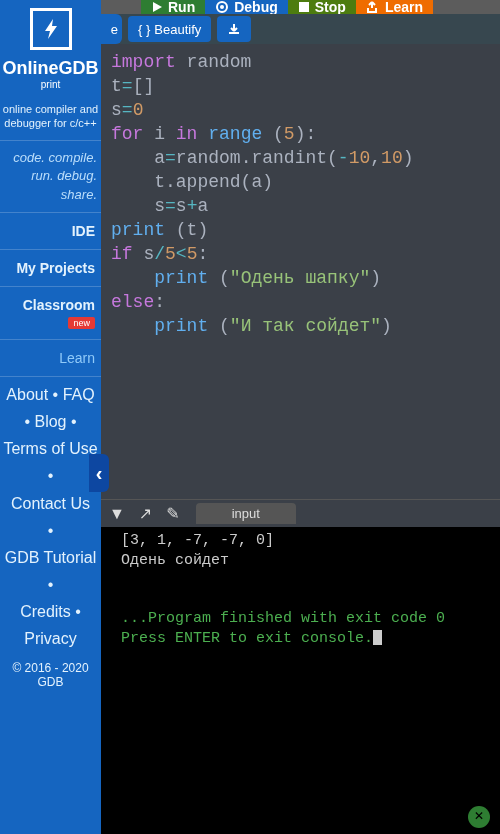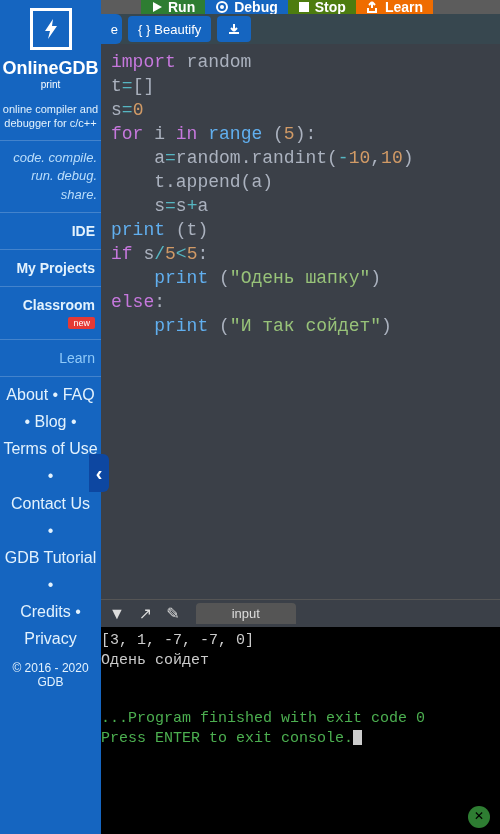--- a/index.html
+++ b/index.html
@@ -34,21 +34,21 @@
 .editor .line { white-space: pre; }
 .kw { color: #c678dd; }
 .fn { color: #61afef; }
 .num { color: #d19a66; }
 .str { color: #98c379; }
 .op { color: #56b6c2; }
 .df { color: #abb2bf; }
 .console-tabs { display: flex; background: #3b4048; height: 28px; border-top: 1px solid #555; align-items: center; }
 .ctab-icons { display: flex; align-items: center; gap: 14px; padding: 0 8px; color: #ddd; font-size: 16px; }
 .ctab-input { background: #555; color: #ddd; padding: 3px 36px; font-size: 13px; margin-left: 8px; border-radius: 4px 4px 0 0; }
-.console { height: 207px; background: #000; color: #ddd; font-family: 'Courier New', monospace; font-size: 15px; padding: 4px 0; line-height: 1.3; position: relative; }
+.console { height: 307px; background: #000; color: #ddd; font-family: 'Courier New', monospace; font-size: 15px; padding: 4px 20px; line-height: 1.3; position: relative; }
 .console .out1 { color: #ccc; }
 .console .green { color: #4caf50; }
 .console .cursor { display: inline-block; width: 9px; height: 15px; background: #ccc; vertical-align: middle; }
 .close-btn { position: absolute; bottom: 6px; right: 10px; width: 22px; height: 22px; border-radius: 50%; background: #2e7d32; display: flex; align-items: center; justify-content: center; color: #000; font-size: 15px; font-weight: bold; cursor: pointer; }
 </style>
 </head>
 <body>
 
 <div class="layout">
   <div class="sidebar">

